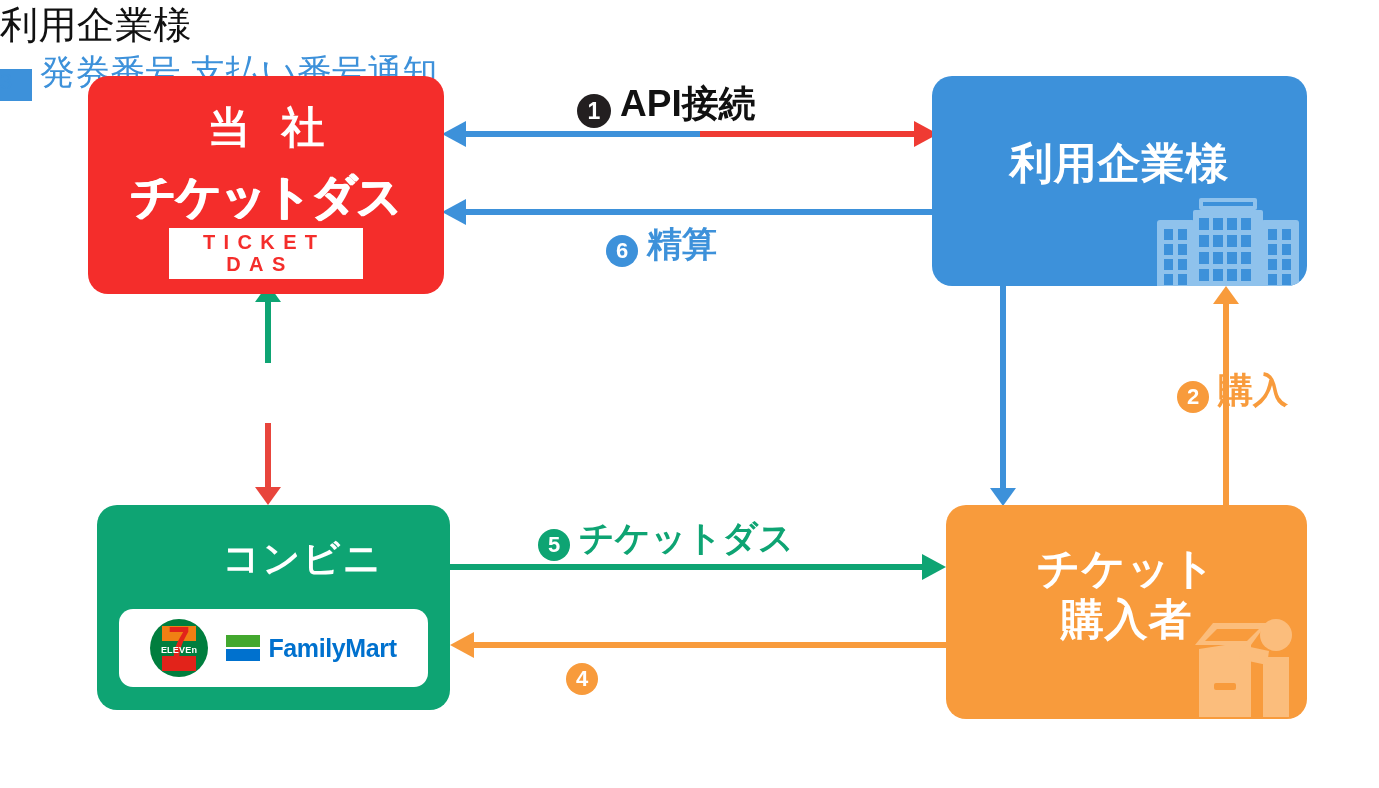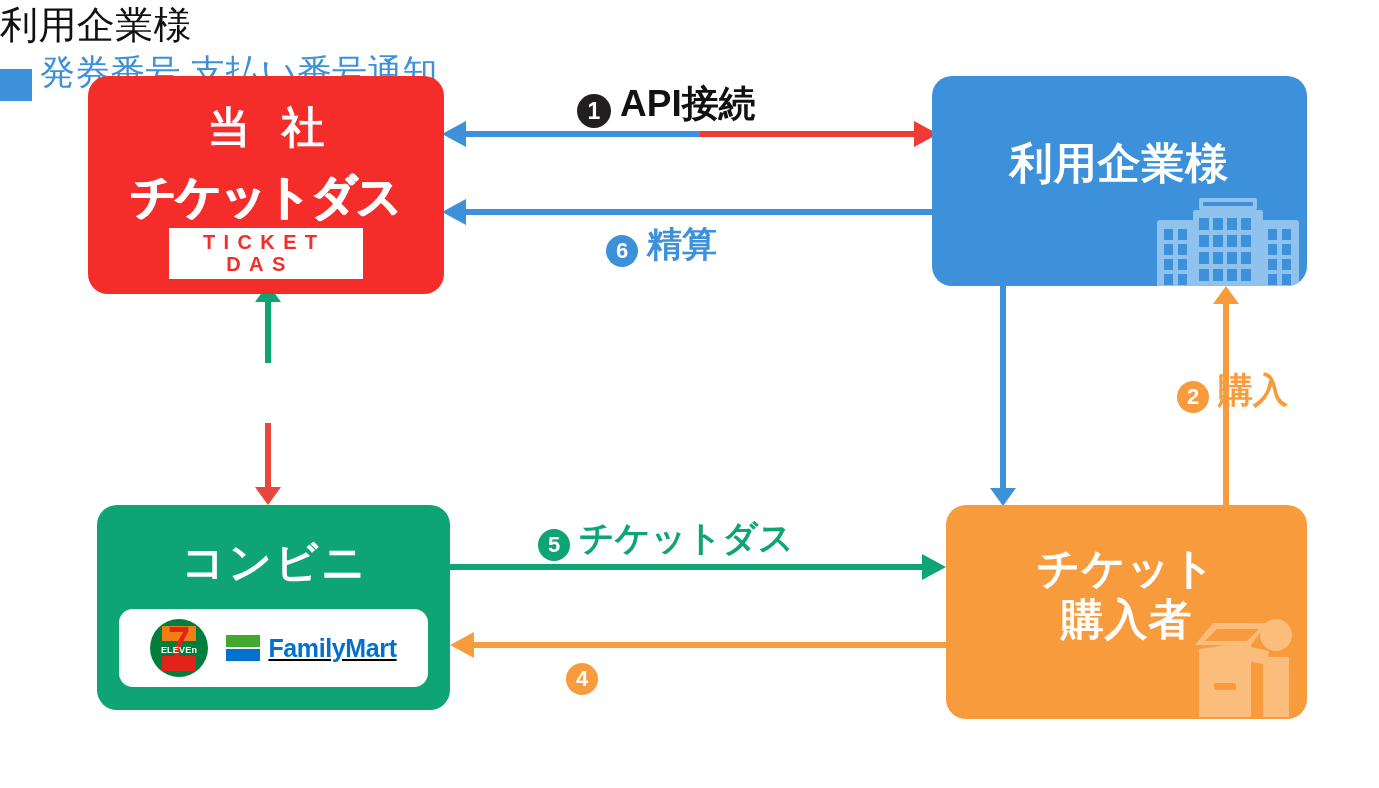--- a/index.html
+++ b/index.html
@@ -104,23 +104,24 @@
   }
 
   
   #box-store {
     left: 97px; top: 505px;
     width: 353px; height: 205px;
     background: #0ea473;
   }
   #store-title {
     top: 32px;
-    font-size: 43px;
+    font-size: 37px;
     letter-spacing: 0.06em;
     text-indent: 0.06em;
+    margin-left: 28px;
   }
   #store-logos {
     position: absolute;
     left: 22px;
     top: 104px;
     width: 309px;
     height: 78px;
     background: #ffffff;
     border-radius: 14px;
     display: flex;
@@ -173,21 +174,20 @@
     letter-spacing: 0.02em;
     line-height: 1;
     z-index: 3;
     transform: scaleX(0.95);
   }
   .fm-logo {
     display: flex;
     align-items: center;
     gap: 8px;
     flex: 0 0 auto;
-    text-decoration: underline;
   }
   .fm-bars {
     width: 34px; height: 26px;
     display: flex;
     flex-direction: column;
     gap: 2px;
   }
   .fm-bar-green { flex: 1; background: #43a82e; }
   .fm-bar-blue  { flex: 1; background: #0071ce; }
   .fm-text {

